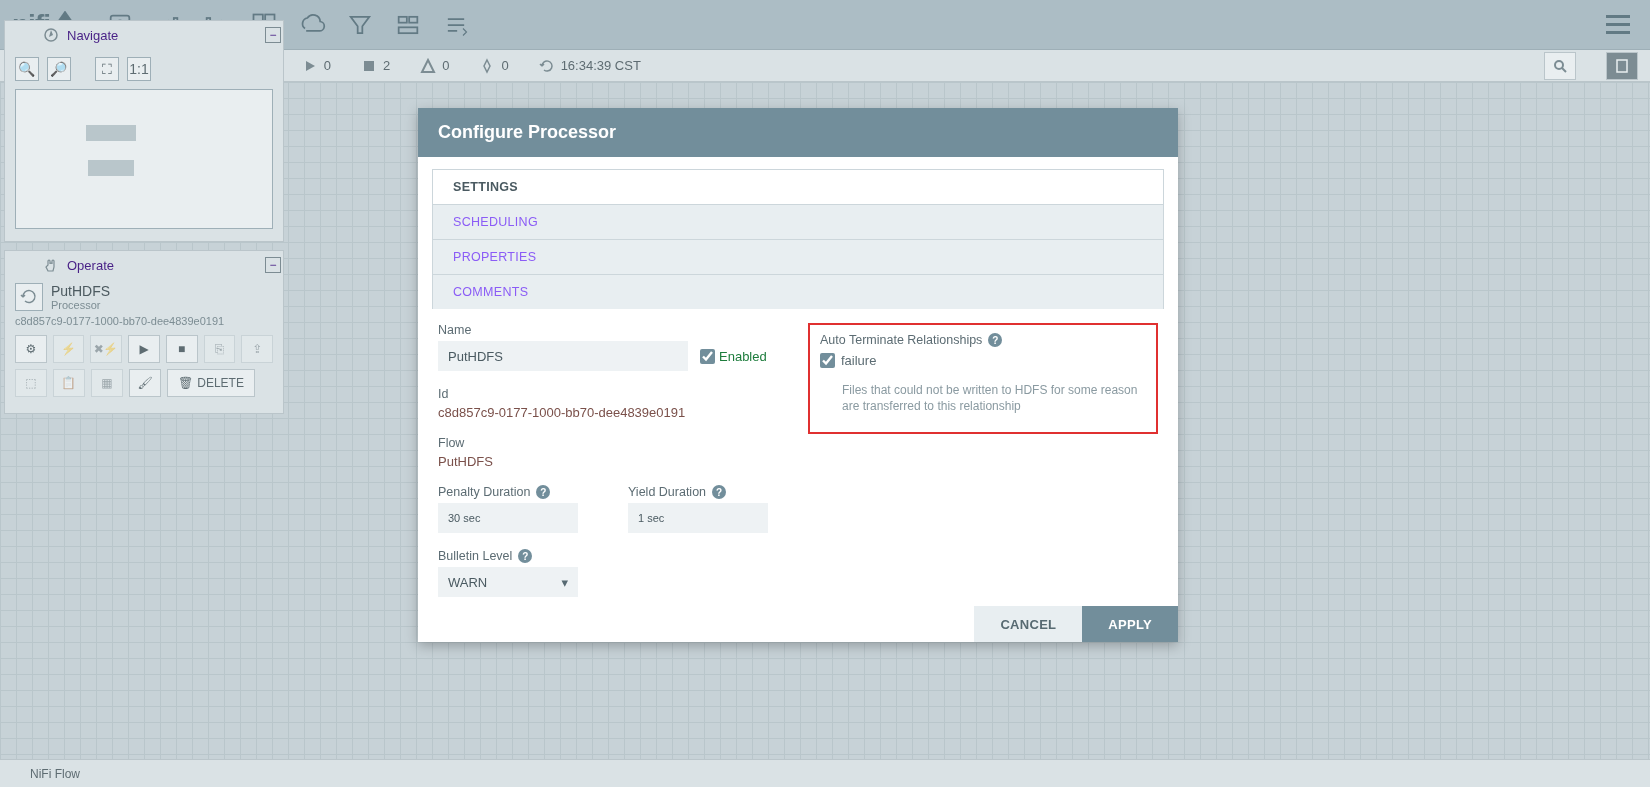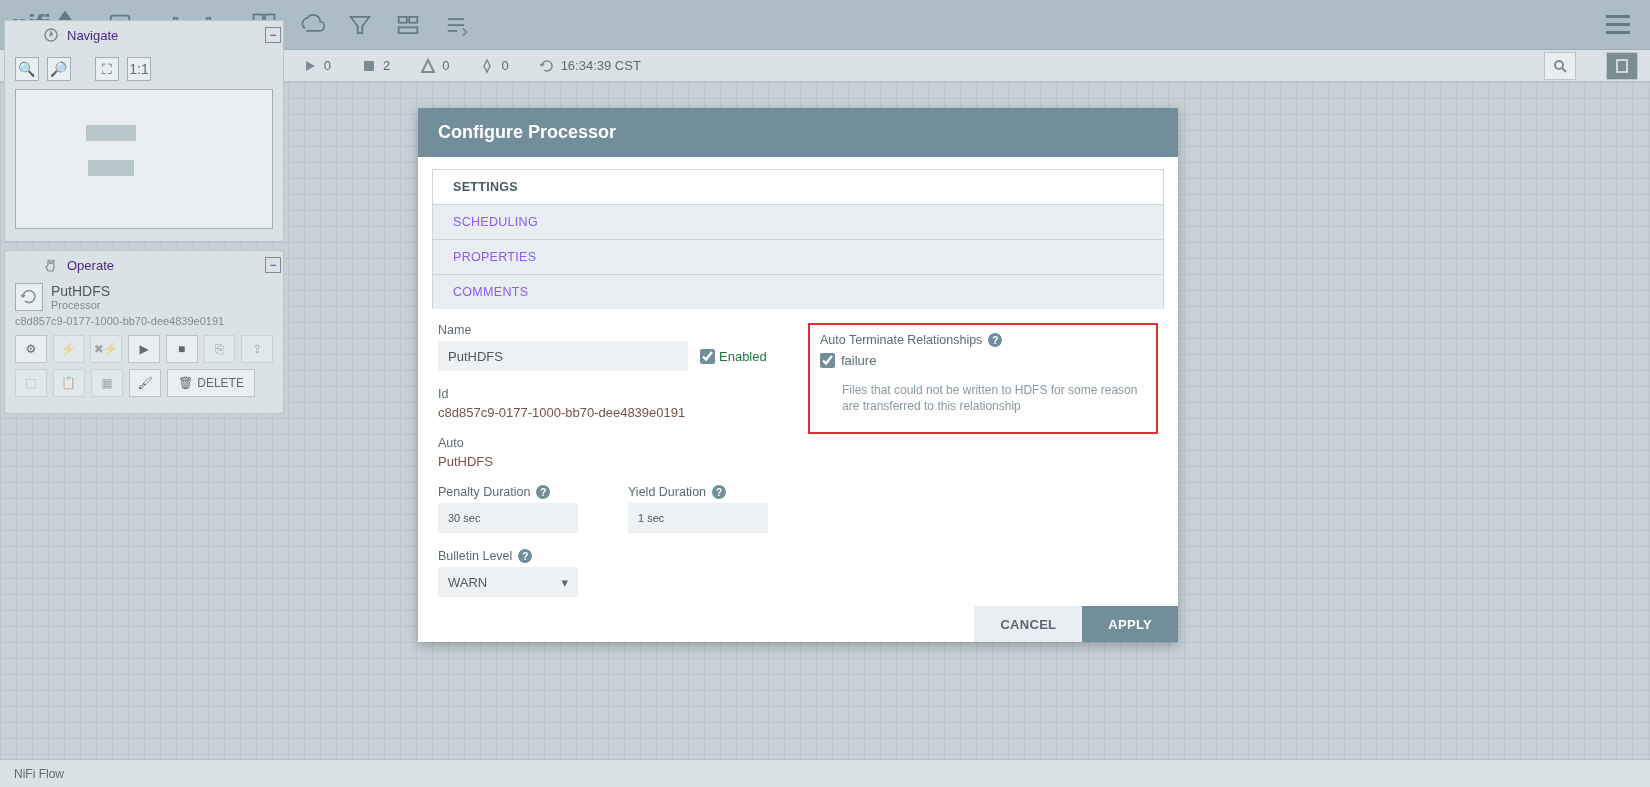--- a/index.html
+++ b/index.html
@@ -74,21 +74,21 @@
 .proc-icon { width:28px; height:28px; border:1px solid #9cb0b9; background:#e8eef1; display:flex; align-items:center; justify-content:center;}
 .proc-name { font-size:14px; color:#4a5a61; }
 .proc-sub { font-size:11px; color:#7a8d95; }
 .proc-id { font-size:11px; color:#7a8d95; margin:4px 0 8px; }
 .op-row { display:flex; gap:6px; margin-bottom:6px; }
 .op-btn { width:32px; height:28px; border:1px solid #b8c5cb; background:#e8eef1; display:flex; align-items:center; justify-content:center; color:#5c6c73; font-size:12px; cursor:pointer;}
 .op-btn.disabled { opacity:0.5; }
 .op-btn.wide { width:auto; padding:0 10px; gap:4px; font-size:12px;}
 
 
-.footer { position:absolute; left:0; right:0; bottom:0; height:28px; background:#d9e2e6; border-top:1px solid #b8c5cb; display:flex; align-items:center; padding:0 14px; font-size:12px; color:#5c6c73;}
+.footer { position:absolute; left:0; right:0; bottom:0; height:28px; background:#d9e2e6; border-top:1px solid #b8c5cb; display:flex; align-items:center; padding:0 30px; font-size:12px; color:#5c6c73;}
 
 
 .dialog {
   position:absolute;
   left: 418px; top: 108px;
   width: 760px; height: 534px;
   background:#fff;
   box-shadow: 0 4px 12px rgba(0,0,0,0.25);
   display:flex; flex-direction:column;
   z-index:100;
@@ -353,21 +353,21 @@
         <input class="text-input" value="PutHDFS" style="">
         <label class="enabled">
           <input type="checkbox" checked="" style="">
           <span>Enabled</span>
         </label>
       </div>
       <div class="spacer-v"></div>
       <div class="field-label">Id</div>
       <div class="static-val">c8d857c9-0177-1000-bb70-dee4839e0191</div>
       <div class="spacer-v"></div>
-      <div class="field-label">Auto</div>
+      <div class="field-label">Flow</div>
       <div class="static-val">PutHDFS</div>
       <div class="spacer-v"></div>
       <div class="row2">
         <div class="sub">
           <div class="field-label">
               <span>Penalty Duration</span>
               <span class="help">?</span>
             </div>
           <input class="small-input" value="30 sec" style="">
         </div>

